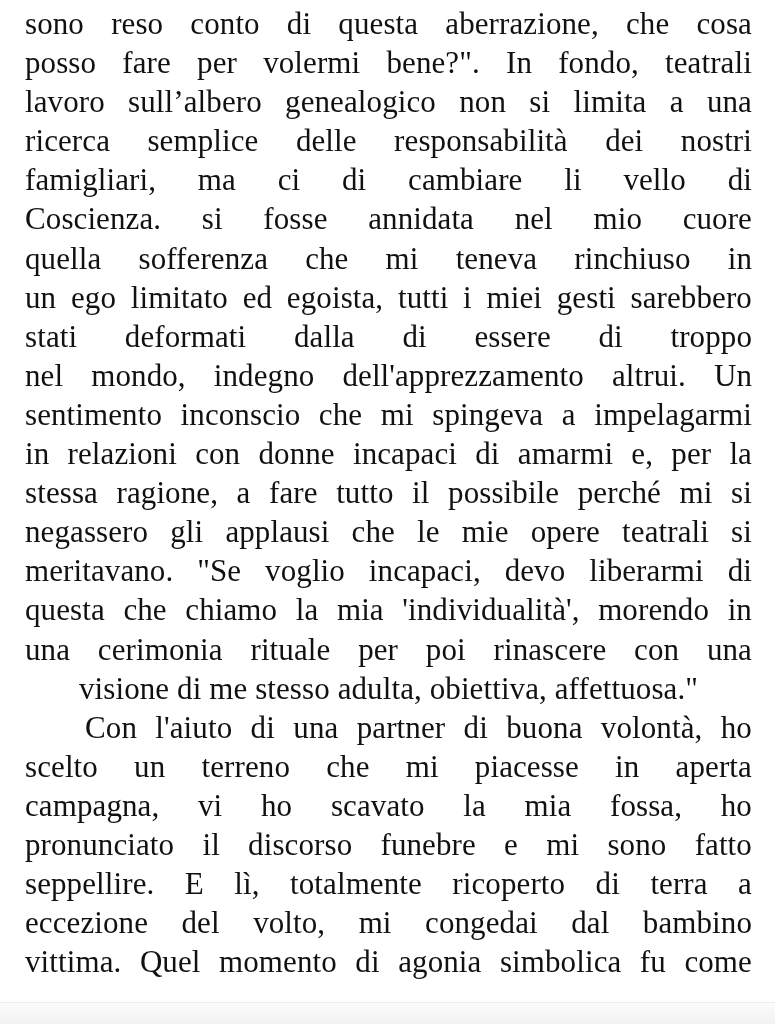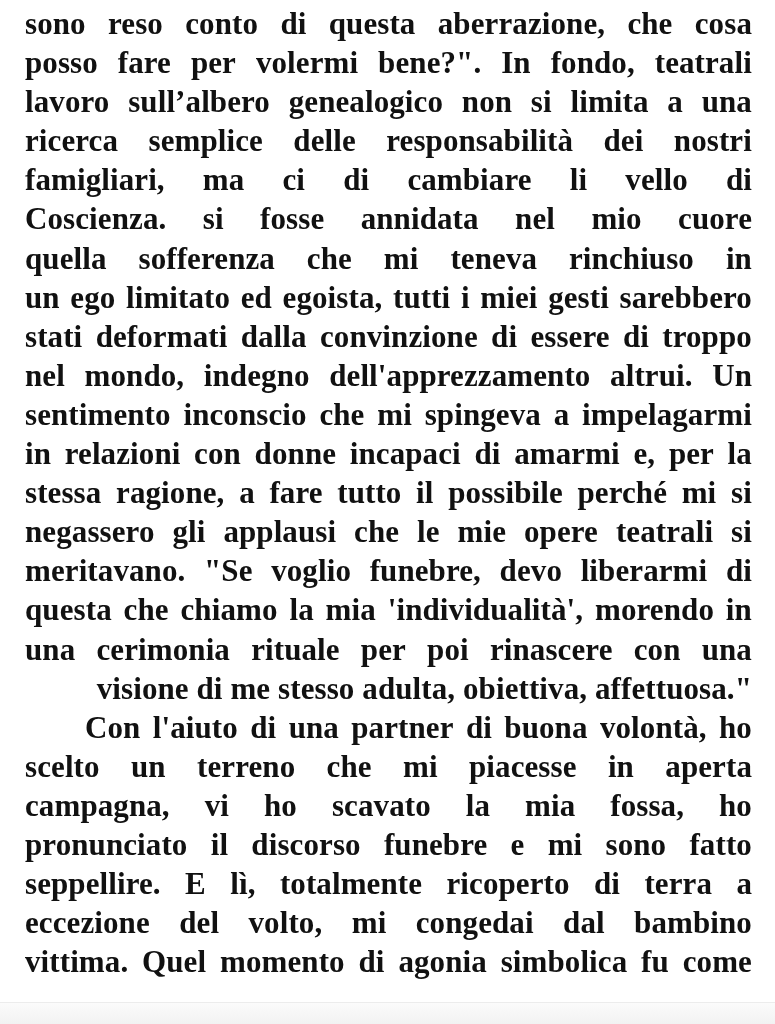--- a/index.html
+++ b/index.html
@@ -8,21 +8,20 @@
     background: #ffffff;
   }
   .page {
     position: relative;
     width: 775px;
     height: 1024px;
     background: #ffffff;
     overflow: hidden;
     font-family: "Liberation Serif", "DejaVu Serif", serif;
     color: #111111;
-    font-weight: bold;
   }
   .text-column {
     position: absolute;
     left: 25px;
     top: 4px;
     width: 727px;
   }
   .line {
     height: 39.1px;
     line-height: 39.1px;
@@ -32,21 +31,21 @@
   }
   
   .line-justify {
     display: flex;
     justify-content: space-between;
     white-space: normal;
   }
   .line-justify span { flex: 0 0 auto; }
   
   .line-end {
-    text-align: right;
+    text-align: center;
   }
   
   .line-indent {
     padding-left: 60px;
   }
   .page-bottom-edge {
     position: absolute;
     left: 0;
     right: 0;
     bottom: 0;
@@ -135,21 +134,20 @@
         <span>tutti</span>
         <span>i</span>
         <span>miei</span>
         <span>gesti</span>
         <span>sarebbero</span>
       </div>
       <div class="line line-justify">
         <span>stati</span>
         <span>deformati</span>
         <span>dalla</span>
-        <span>convinzione</span>
         <span>di</span>
         <span>essere</span>
         <span>di</span>
         <span>troppo</span>
       </div>
       <div class="line line-justify">
         <span>nel</span>
         <span>mondo,</span>
         <span>indegno</span>
         <span>dell'apprezzamento</span>
@@ -197,21 +195,21 @@
         <span>le</span>
         <span>mie</span>
         <span>opere</span>
         <span>teatrali</span>
         <span>si</span>
       </div>
       <div class="line line-justify">
         <span>meritavano.</span>
         <span>"Se</span>
         <span>voglio</span>
-        <span>funebre,</span>
+        <span>incapaci,</span>
         <span>devo</span>
         <span>liberarmi</span>
         <span>di</span>
       </div>
       <div class="line line-justify">
         <span>questa</span>
         <span>che</span>
         <span>chiamo</span>
         <span>la</span>
         <span>mia</span>

